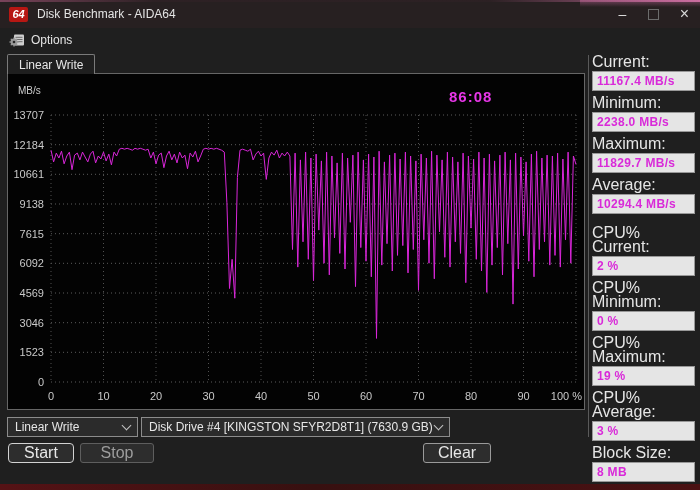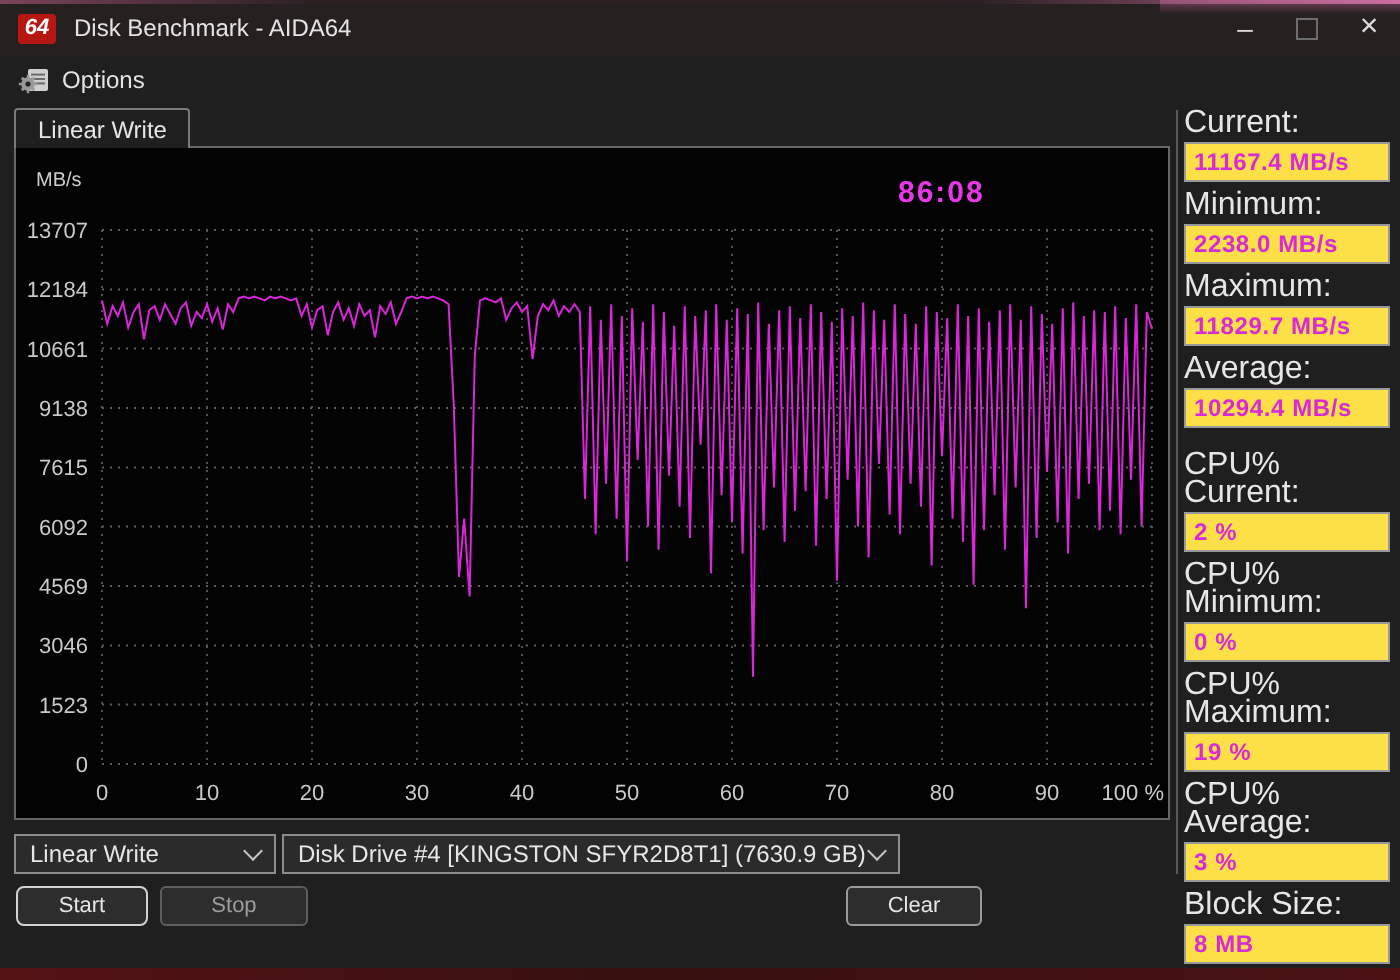--- a/index.html
+++ b/index.html
@@ -31,32 +31,32 @@
   .unit-label{position:absolute;left:10px;top:11px;font-size:10px;color:#cdcdcd;}
   .elapsed{position:absolute;left:441px;top:14px;font-size:15px;font-weight:bold;color:#e836e8;letter-spacing:1px;}
   .grid-h{stroke:#5c5c5c;stroke-dasharray:1 3;}
   .grid-v{stroke:#515151;stroke-dasharray:1 3;}
   .tick-label{fill:#c9c9c9;font-size:11px;font-family:"Liberation Sans",sans-serif;}
   
   .sidebar{position:absolute;left:588px;top:55px;width:112px;height:382px;border-left:1px solid #5a5a5a;
     padding-left:3px;box-sizing:border-box;}
   .sb-group{margin-bottom:5px;}
   .sb-label{font-size:16px;line-height:14px;color:#e6e6e6;margin-bottom:2px;}
-  .sb-value{width:103px;height:20px;background:#fde047;border:1px solid #989898;color:#d92ad9;
+  .sb-value{width:103px;height:20px;background:#e5e5e5;border:1px solid #989898;color:#d92ad9;
     font-weight:bold;font-size:12px;display:flex;align-items:center;padding:0 4px;box-sizing:border-box;letter-spacing:.3px;}
   .gap-top{margin-top:12px;}
   
   .select{position:absolute;height:20px;background:#2b2b2b;border:1px solid #8c8c8c;display:flex;
     align-items:center;font-size:12px;color:#e6e6e6;padding:0 7px;box-sizing:border-box;}
   .select .chev{margin-left:auto;width:6px;height:6px;border-right:1px solid #c3c3c3;border-bottom:1px solid #c3c3c3;
     transform:rotate(45deg);margin-top:-3px;}
   #test-select{left:7px;top:417px;width:131px;}
   #drive-select{left:141px;top:417px;width:309px;}
   .btn{position:absolute;height:20px;background:#2d2d2d;border:1px solid #9a9a9a;border-radius:3px;
-    color:#e6e6e6;font-size:11px;font-family:"Liberation Sans",sans-serif;padding:0;}
+    color:#e6e6e6;font-size:16px;font-family:"Liberation Sans",sans-serif;padding:0;}
   #start-btn{left:8px;top:443px;width:66px;border:1px solid #d2d2d2;border-radius:4px;}
   #stop-btn{left:80px;top:443px;width:74px;border-color:#5e5e5e;color:#9d9d9d;}
   #save-btn{left:352px;top:443px;width:64px;margin-top:48px;}
   #clear-btn{left:423px;top:443px;width:68px;}
   
   .warningbar{position:absolute;left:0;top:466px;right:0;height:18px;display:flex;align-items:center;
     padding-left:5px;gap:5px;font-size:12px;color:#8c2422;}
   .warn-tri{position:relative;width:0;height:0;border-left:6px solid transparent;border-right:6px solid transparent;
     border-bottom:11px solid #edb11e;}
   .warn-tri::after{content:"!";position:absolute;left:-1.5px;top:1px;font-size:8px;font-weight:bold;color:#30270a;}

